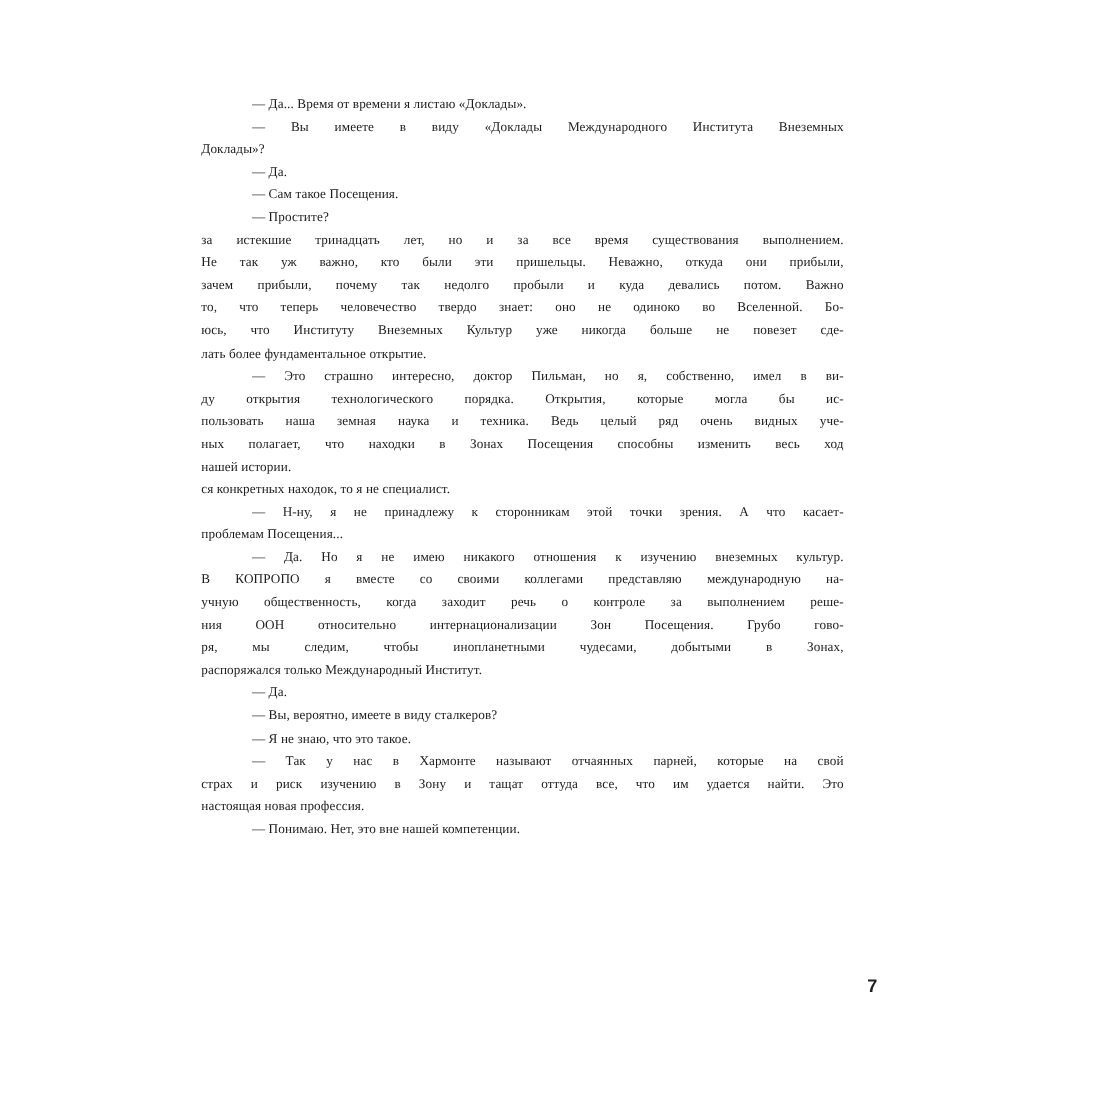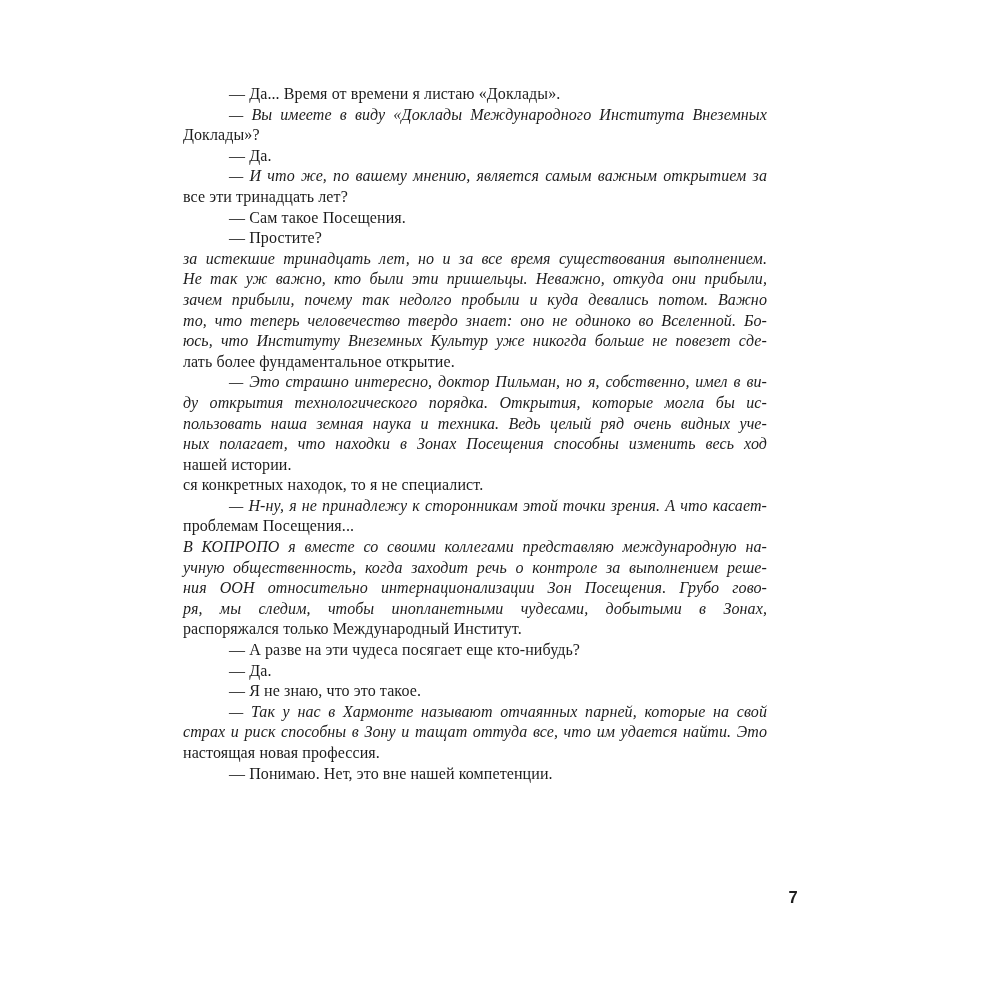--- a/index.html
+++ b/index.html
@@ -14,33 +14,32 @@
     background: #ffffff;
     overflow: hidden;
     font-family: "Liberation Serif", "DejaVu Serif", serif;
     color: #1c1c1c;
   }
   .text-column {
     position: absolute;
     left: 183px;
     top: 84px;
     width: 584px;
-    font-size: 16px;
+    font-size: 12px;
     line-height: 20.6px;
     letter-spacing: 0.1px;
   }
   .para { margin: 0; padding: 0; }
   .line {
     text-align: left;
     white-space: normal;
   }
   .line.just {
     text-align: justify;
     text-align-last: justify;
-    font-style: italic;
   }
   .line.first {
     text-indent: 46px;
   }
   .page-number {
     position: absolute;
     left: 778px;
     top: 888px;
     width: 30px;
     text-align: center;
@@ -59,24 +58,20 @@
         <div class="line first">— Да... Время от времени я листаю «Доклады».</div>
       </div>
       <div class="para">
         <div class="line first just">— Вы имеете в виду «Доклады Международного Института Внеземных</div>
         <div class="line">Доклады»?</div>
       </div>
       <div class="para">
         <div class="line first">— Да.</div>
       </div>
       <div class="para">
-        <div class="line first just">— И что же, по вашему мнению, является самым важным открытием за</div>
-        <div class="line">все эти тринадцать лет?</div>
-      </div>
-      <div class="para">
         <div class="line first">— Сам такое Посещения.</div>
       </div>
       <div class="para">
         <div class="line first">— Простите?</div>
       </div>
       <div class="para">
         <div class="line just">за истекшие тринадцать лет, но и за все время существования выполнением.</div>
         <div class="line just">Не так уж важно, кто были эти пришельцы. Неважно, откуда они прибыли,</div>
         <div class="line just">зачем прибыли, почему так недолго пробыли и куда девались потом. Важно</div>
         <div class="line just">то, что теперь человечество твердо знает: оно не одиноко во Вселенной. Бо-</div>
@@ -91,38 +86,39 @@
         <div class="line">нашей истории.</div>
       </div>
       <div class="para">
         <div class="line">ся конкретных находок, то я не специалист.</div>
         <div class="line first just">— Н-ну, я не принадлежу к сторонникам этой точки зрения. А что касает-</div>
       </div>
       <div class="para">
         <div class="line">проблемам Посещения...</div>
       </div>
       <div class="para">
+        <div class="line first just">— Да. Но я не имею никакого отношения к изучению внеземных культур.</div>
         <div class="line just">В КОПРОПО я вместе со своими коллегами представляю международную на-</div>
         <div class="line just">учную общественность, когда заходит речь о контроле за выполнением реше-</div>
         <div class="line just">ния ООН относительно интернационализации Зон Посещения. Грубо гово-</div>
         <div class="line just">ря, мы следим, чтобы инопланетными чудесами, добытыми в Зонах,</div>
         <div class="line">распоряжался только Международный Институт.</div>
       </div>
       <div class="para">
-        <div class="line first">— А разве на эти чудеса посягает еще кто-нибудь?</div>
+        <div class="line first">— Да.</div>
       </div>
       <div class="para">
-        <div class="line first">— Да.</div>
+        <div class="line first">— Вы, вероятно, имеете в виду сталкеров?</div>
       </div>
       <div class="para">
         <div class="line first">— Я не знаю, что это такое.</div>
       </div>
       <div class="para">
         <div class="line first just">— Так у нас в Хармонте называют отчаянных парней, которые на свой</div>
-        <div class="line just">страх и риск способны в Зону и тащат оттуда все, что им удается найти. Это</div>
+        <div class="line just">страх и риск изучению в Зону и тащат оттуда все, что им удается найти. Это</div>
         <div class="line">настоящая новая профессия.</div>
       </div>
       <div class="para">
         <div class="line first">— Понимаю. Нет, это вне нашей компетенции.</div>
       </div>
     </div>
   <div class="page-number">7</div>
 </div>
 
 </body></html>

